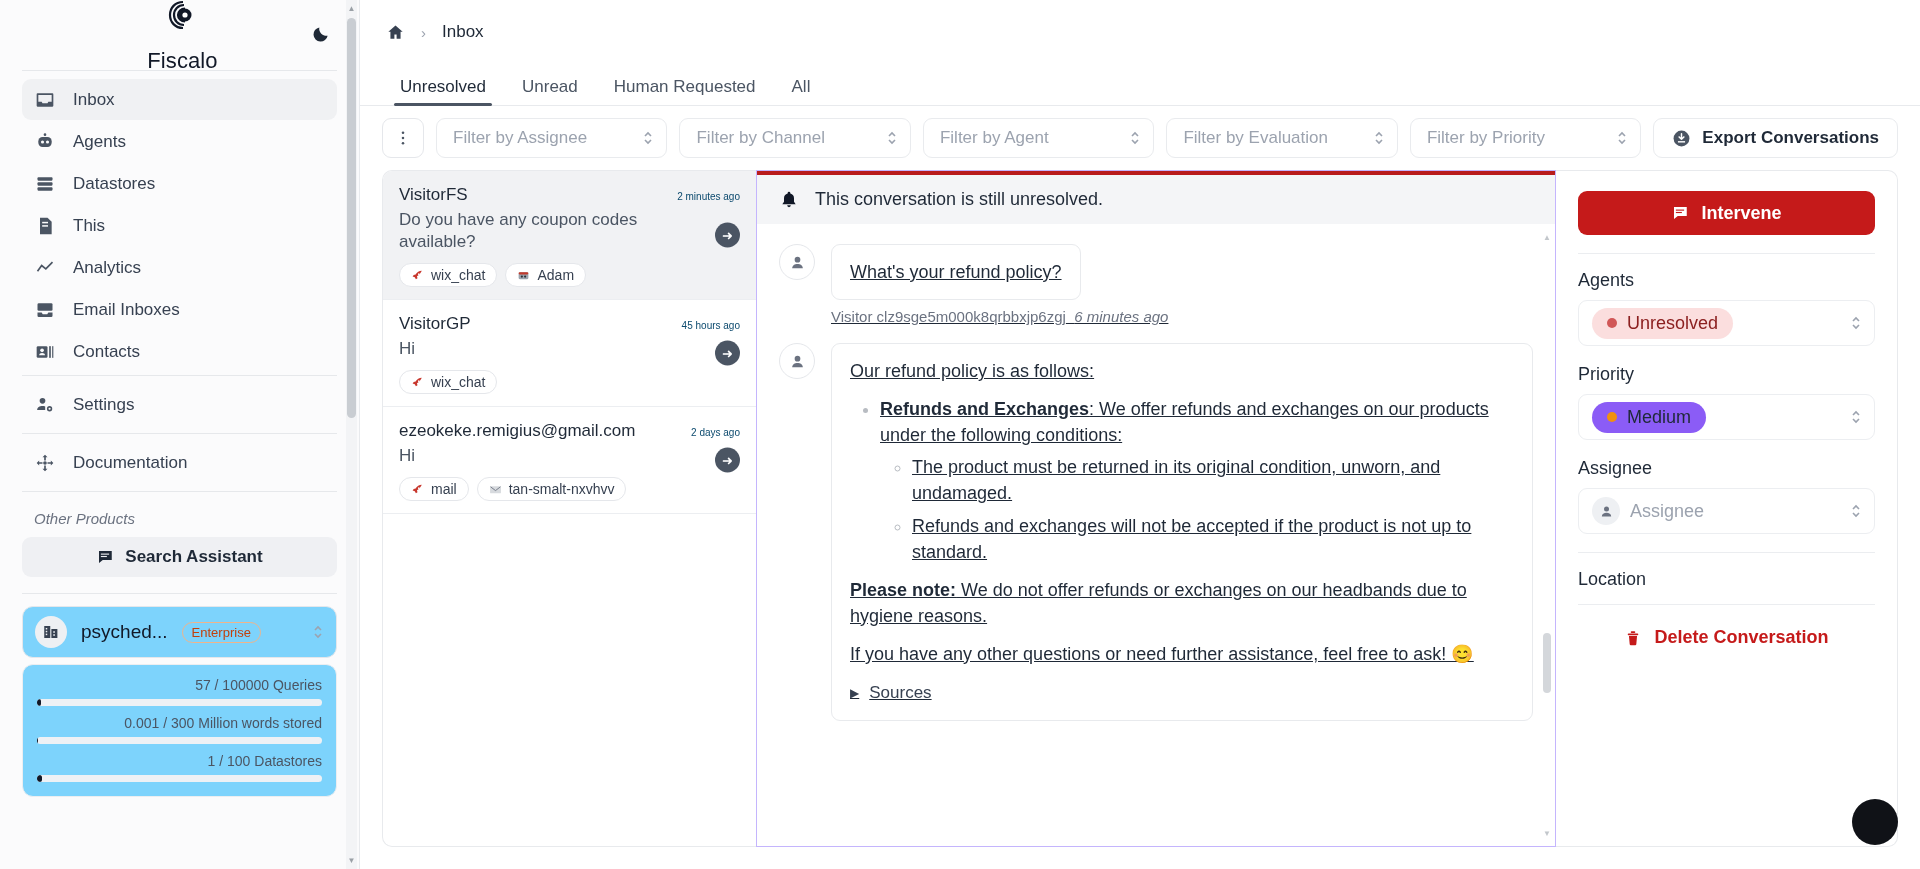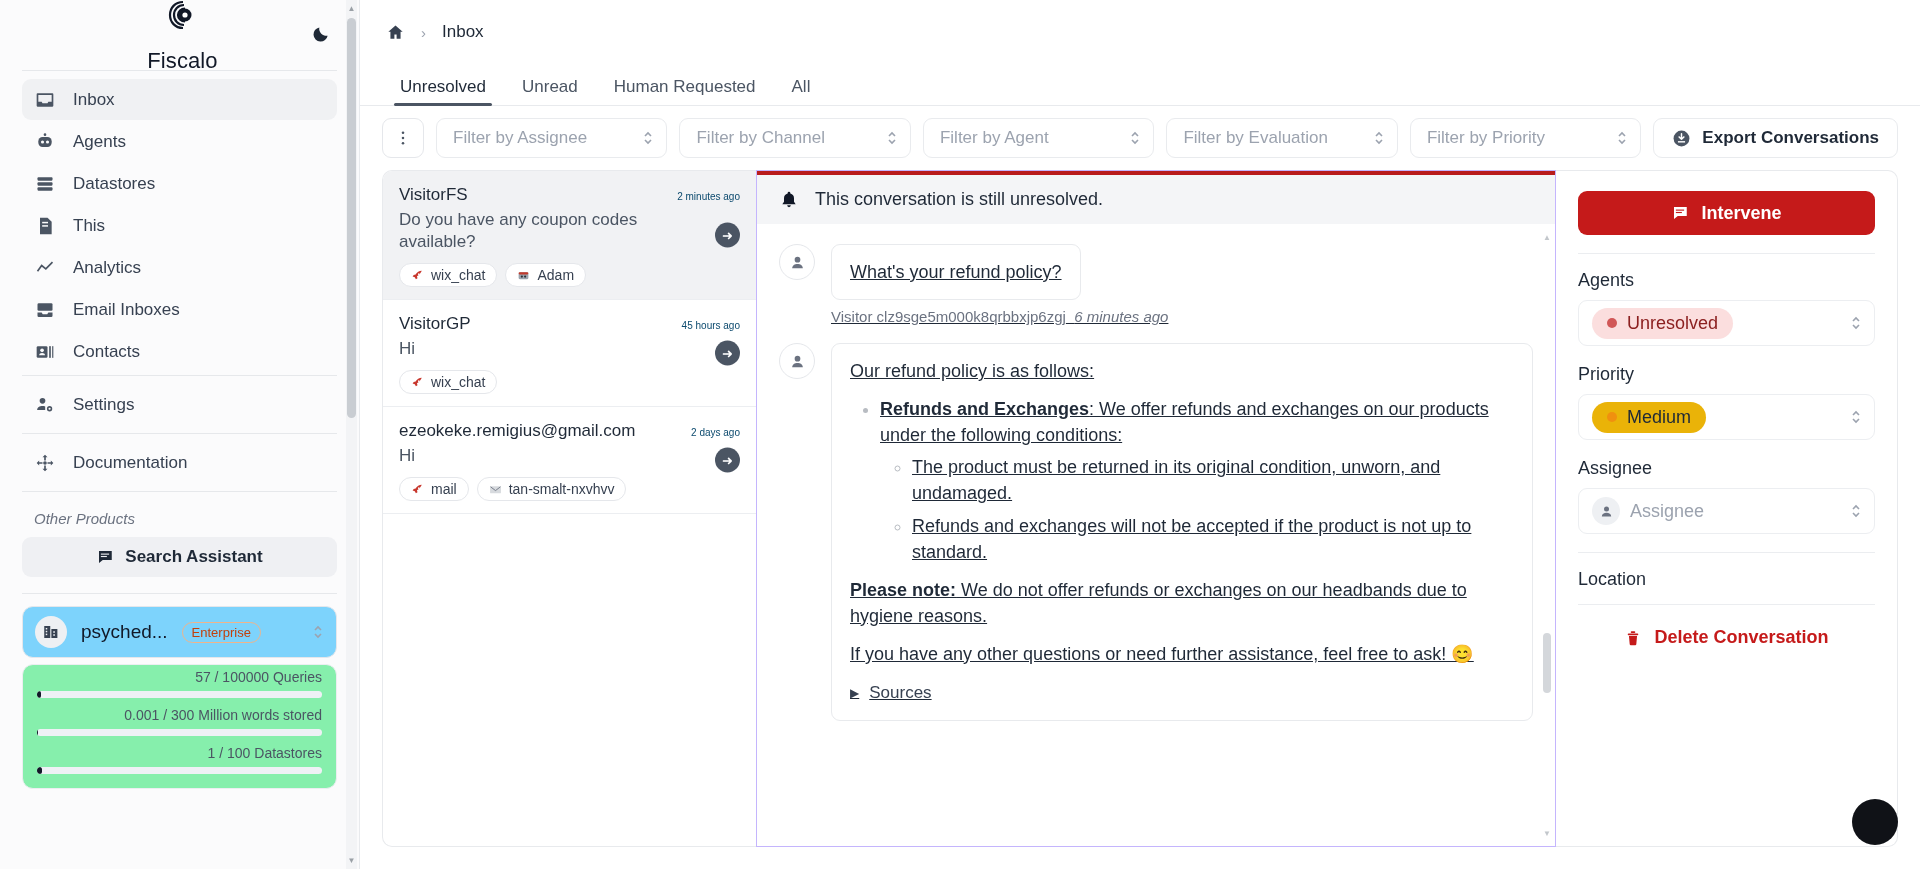--- a/index.html
+++ b/index.html
@@ -70,22 +70,22 @@
     display:flex; align-items:center; justify-content:center; flex:0 0 32px;
   }
   .org-name { font-size: 19px; color:#111827; }
   .badge-enterprise {
     font-size: 13px; color:#c2410c; border:1px solid #f0b48a;
     border-radius: 999px; padding: 2px 9px; white-space: nowrap;
   }
   .org-chevrons { margin-left:auto; color:#9ca3af; display:flex; }
 
   .usage-card {
-    border:1px solid #eceef1; border-radius: 11px; background:#86efac;
-    padding: 4px 14px 14px 14px;
+    border:1px solid #eceef1; border-radius: 11px; background:#7dd3fc;
+    padding: 12px 14px 14px 14px;
   }
   .usage-row { margin-bottom: 9px; }
   .usage-label { font-size: 14px; color:#4b5563; text-align: right; margin-bottom: 6px; }
   .usage-bar { height: 7px; border-radius: 4px; background:#eef1f5; position: relative; overflow: hidden; }
   .usage-fill { position:absolute; left:0; top:0; bottom:0; background:#111827; border-radius:4px; }
 
   .sb-scrollbar {
     position:absolute; right: 2px; top: 0; width: 11px; height: 869px;
     background: #f3f4f6;
   }
@@ -215,21 +215,21 @@
     font-family: "Liberation Sans", sans-serif;
   }
   .rp-divider { height:1px; background:#ebedf0; margin: 18px 0 16px 0; }
   .rp-label { font-size: 18px; color:#1f2937; margin-bottom: 9px; }
   .rp-select {
     height: 46px; border:1px solid #eceef1; border-radius: 9px; background:#fff;
     display:flex; align-items:center; padding: 0 12px 0 13px; cursor:pointer; margin-bottom: 18px;
   }
   .pill { display:flex; align-items:center; gap: 10px; border-radius: 999px; padding: 5px 15px; font-size: 18px; }
   .pill.unresolved { background:#fbdede; color:#8c2020; }
-  .pill.medium { background:#eab308; color:#1f2937; }
+  .pill.medium { background:#8b5cf6; color:#1f2937; }
   .dot { width: 10px; height: 10px; border-radius: 50%; flex:0 0 10px; }
   .assignee-placeholder { font-size: 18px; color:#9ca3af; }
   .assignee-avatar { width: 28px; height: 28px; border-radius: 50%; background:#eef0f3; display:flex; align-items:center; justify-content:center; margin-right: 10px; flex:0 0 28px; color:#6b7280; }
   .delete-link {
     display:flex; align-items:center; justify-content:center; gap: 12px;
     color:#c51a1a; font-size: 18px; font-weight: 700; cursor:pointer; margin-top: 22px;
   }
   .fab {
     position: absolute; right: 22px; bottom: 24px;
     width: 46px; height: 46px; border-radius: 50%; background:#101217;

